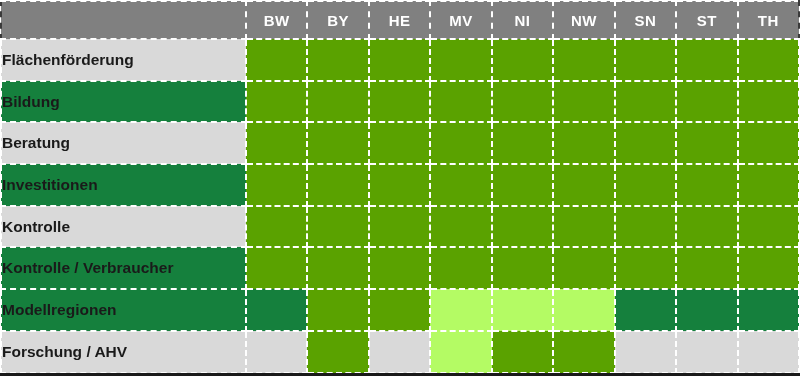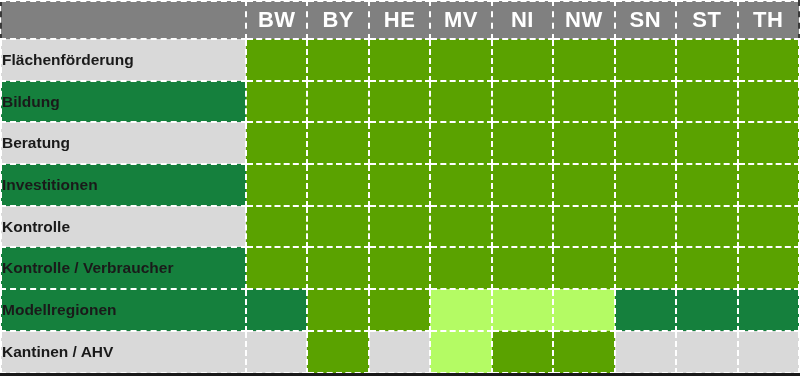--- a/index.html
+++ b/index.html
@@ -31,21 +31,21 @@
     margin: 0;
     border: 2px dashed #ffffff;
     box-sizing: border-box;
   }
   
   thead th {
     height: 38px;
     background: #808080;
     color: #ffffff;
     font-weight: bold;
-    font-size: 22px;
+    font-size: 15px;
     text-align: center;
     vertical-align: middle;
     letter-spacing: 0.5px;
     border-top: 2px dashed #3a3a3a;
   }
   thead th.corner {
     width: 245px;
     background: #808080;
     border-left: 2px dashed #3a3a3a;
   }
@@ -188,21 +188,21 @@
           <td class="cell full"></td>
           <td class="cell full"></td>
           <td class="cell partial"></td>
           <td class="cell partial"></td>
           <td class="cell partial"></td>
           <td class="cell empty"></td>
           <td class="cell empty"></td>
           <td class="cell empty last"></td>
         </tr>
         <tr class="band-dark last-row">
-          <td class="row-label">Kantinen / AHV</td>
+          <td class="row-label">Forschung / AHV</td>
           <td class="cell empty"></td>
           <td class="cell full"></td>
           <td class="cell empty"></td>
           <td class="cell partial"></td>
           <td class="cell full"></td>
           <td class="cell full"></td>
           <td class="cell empty"></td>
           <td class="cell empty"></td>
           <td class="cell empty last"></td>
         </tr>

